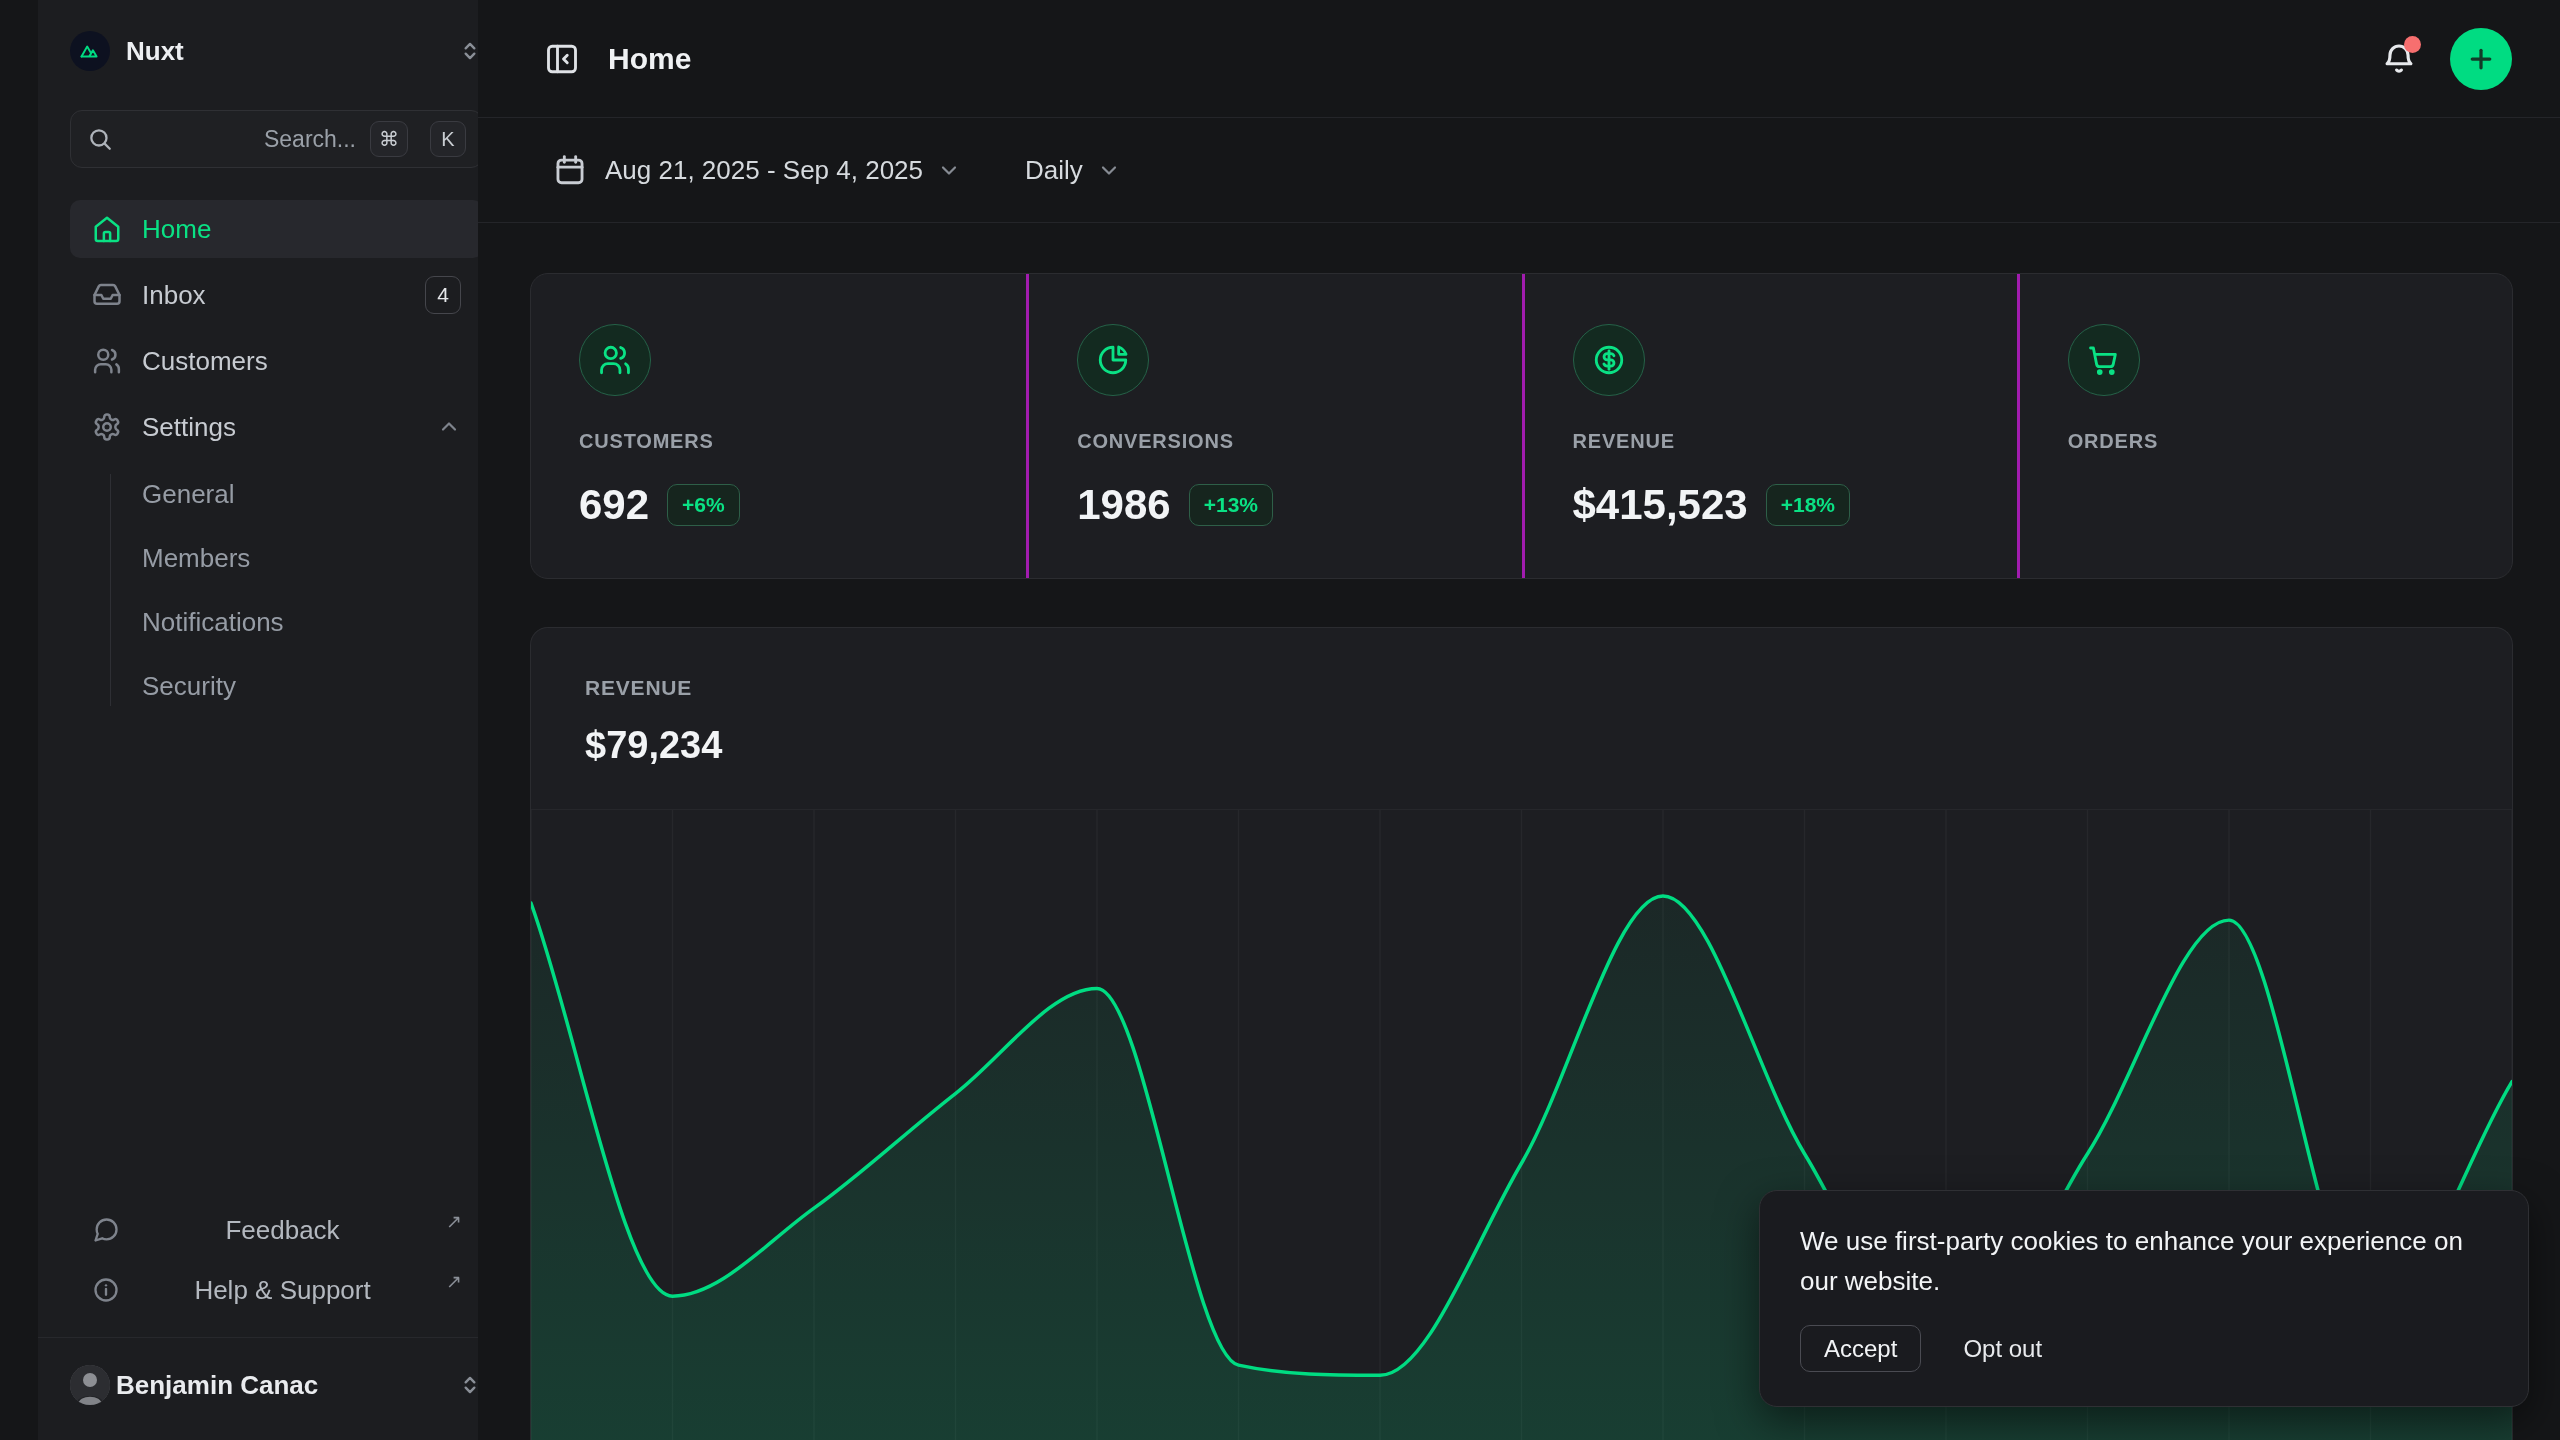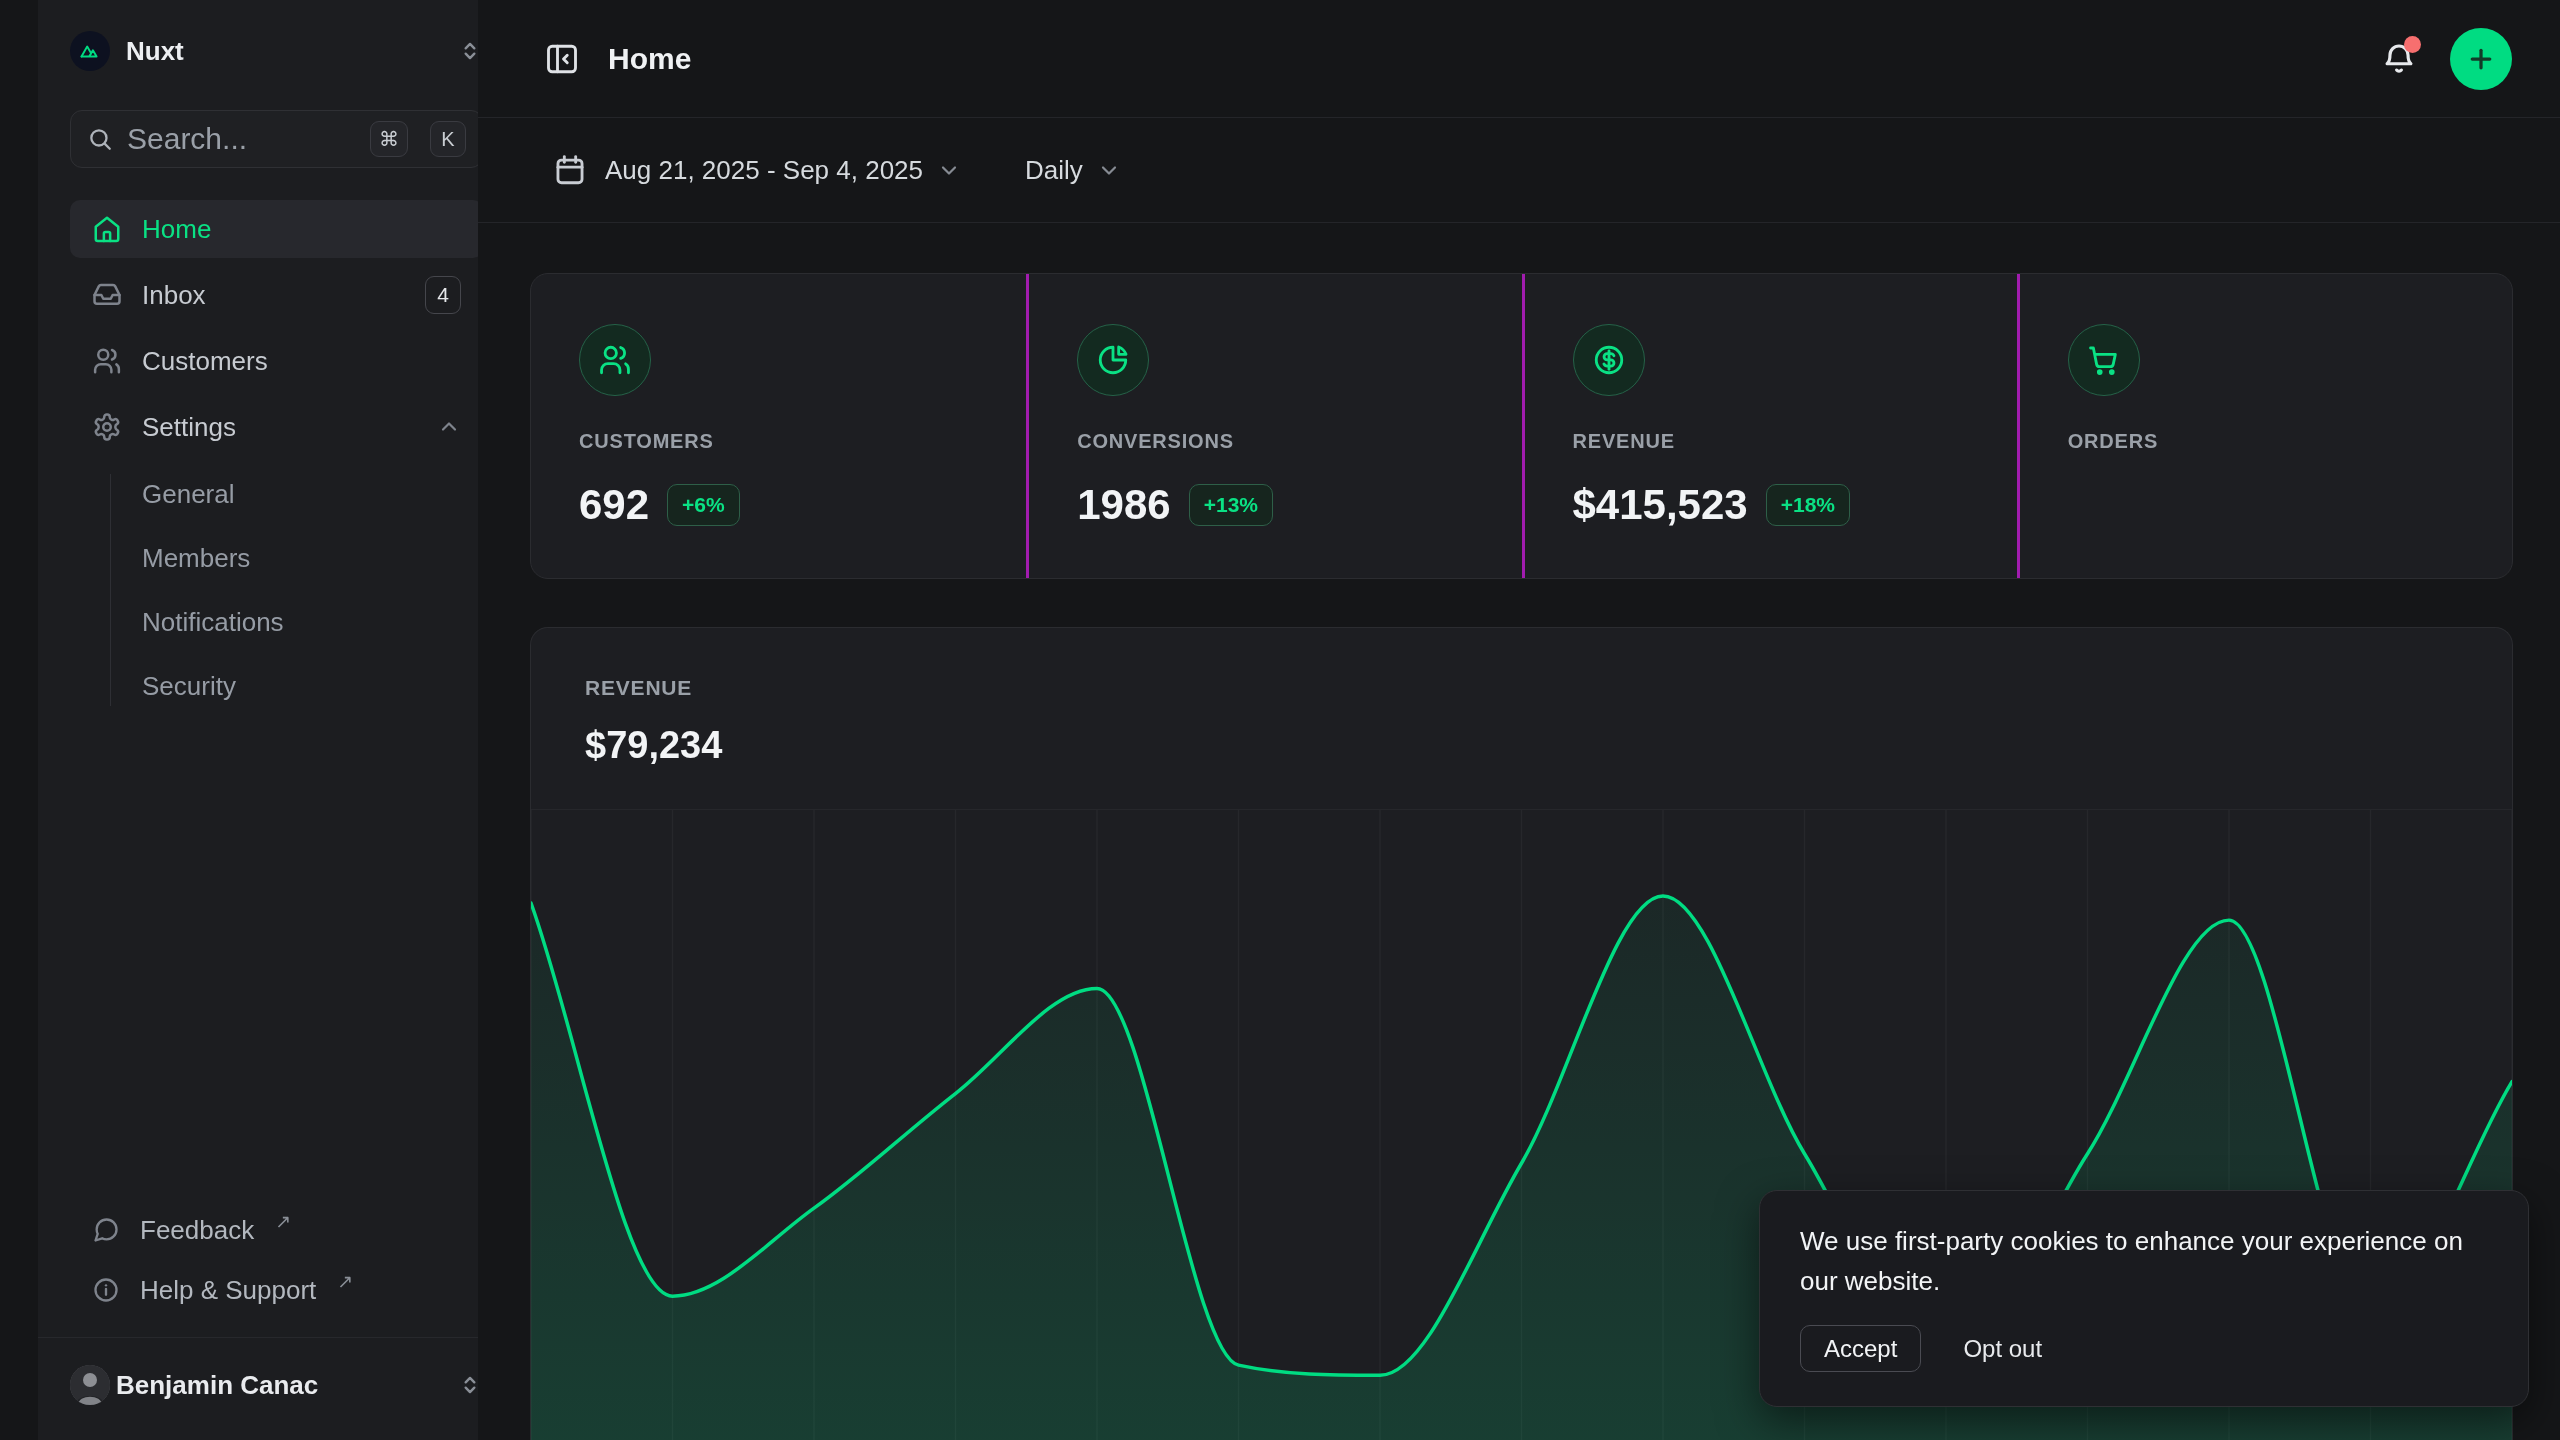--- a/index.html
+++ b/index.html
@@ -12,41 +12,41 @@
   .sidebar { position:absolute; left:0; top:0; width:478px; height:1440px;
     background:#1c1d20; border-right:1px solid #27282c; padding:22px 32px 26px;
     display:flex; flex-direction:column;margin-left:38px; }
   .brand-row { height:58px; display:flex; align-items:center; gap:16px; border-radius:10px; cursor:pointer; }
   .brand-logo { width:40px; height:40px; border-radius:50%; background:#0d1120;
     display:flex; align-items:center; justify-content:center; }
   .brand-name { font-size:26px; font-weight:700; color:#edeff2; flex:1; }
   .chev-updown { color:#8a8f97; }
   .search-box { margin-top:30px; height:58px; border:1px solid #2f3034; border-radius:12px;
     display:flex; align-items:center; gap:14px; padding:0 16px; cursor:pointer; background:rgba(255,255,255,0.015); }
-  .search-box .ph { font-size:30px; color:#9aa0a8; flex:1; }
+  .search-box .ph { font-size:23px; color:#9aa0a8; flex:1;text-align:right; }
   .kbd { height:36px; min-width:36px; padding:0 8px; border:1px solid #3a3b41; background:#242529;
     border-radius:9px; color:#c9cdd2; font-size:20px; display:flex; align-items:center; justify-content:center; }
   .kbd + .kbd { margin-left:8px; }
   .nav { margin-top:32px; display:flex; flex-direction:column; gap:8px; }
   .nav-item { height:58px; border-radius:10px; display:flex; align-items:center; gap:20px;
     padding:0 22px; cursor:pointer; color:#c7cbd1; font-size:26px; font-weight:500; }
   .nav-item .icon { color:#7e838c; }
   .nav-item.active { background:#27282d; color:#0ae184; }
   .nav-item.active .icon { color:#0ae184; }
   .nav-badge { margin-left:auto; min-width:36px; height:38px; padding:0 8px; border:1px solid #45464c;
     border-radius:9px; color:#e5e7ea; font-size:21px; display:flex; align-items:center; justify-content:center; }
   .nav-chev { margin-left:auto; color:#8a8f97; }
   .subnav { position:relative; margin-top:2px; display:flex; flex-direction:column; gap:8px; }
   .subnav::before { content:""; position:absolute; left:40px; top:8px; bottom:8px; width:1px; background:#2e2f34; }
   .subnav-item { height:56px; display:flex; align-items:center; padding-left:72px;
     color:#969ca5; font-size:26px; font-weight:500; border-radius:10px; cursor:pointer; }
   .sb-spacer { flex:1; }
   .sb-foot { display:flex; flex-direction:column; gap:6px; }
   .foot-item { height:54px; display:flex; align-items:center; gap:20px; padding:0 22px 0 22px;
-    color:#b3b8bf; font-size:26px; font-weight:500; border-radius:10px; cursor:pointer; }
+    color:#b3b8bf; font-size:26px; font-weight:500; border-radius:10px; cursor:pointer;justify-content:space-between; }
   .foot-item .icon { color:#7e838c; }
   .ext-arrow { color:#8a8f97; position:relative; top:-9px; left:1px; }
   .sb-divider { margin:20px -32px 0; border-top:1px solid #27282c; }
   .user-row { margin-top:18px; height:58px; display:flex; align-items:center; gap:6px; border-radius:10px; cursor:pointer; }
   .avatar { width:40px; height:40px; border-radius:50%; background:#3a3b40; overflow:hidden; position:relative; flex:none; }
   .avatar svg { position:absolute; left:0; top:0; }
   .user-name { font-size:26px; font-weight:600; color:#e9ebee; flex:1; }
 
   
   .main { position:absolute; left:478px; top:0; right:0; bottom:0; background:#151618; }

